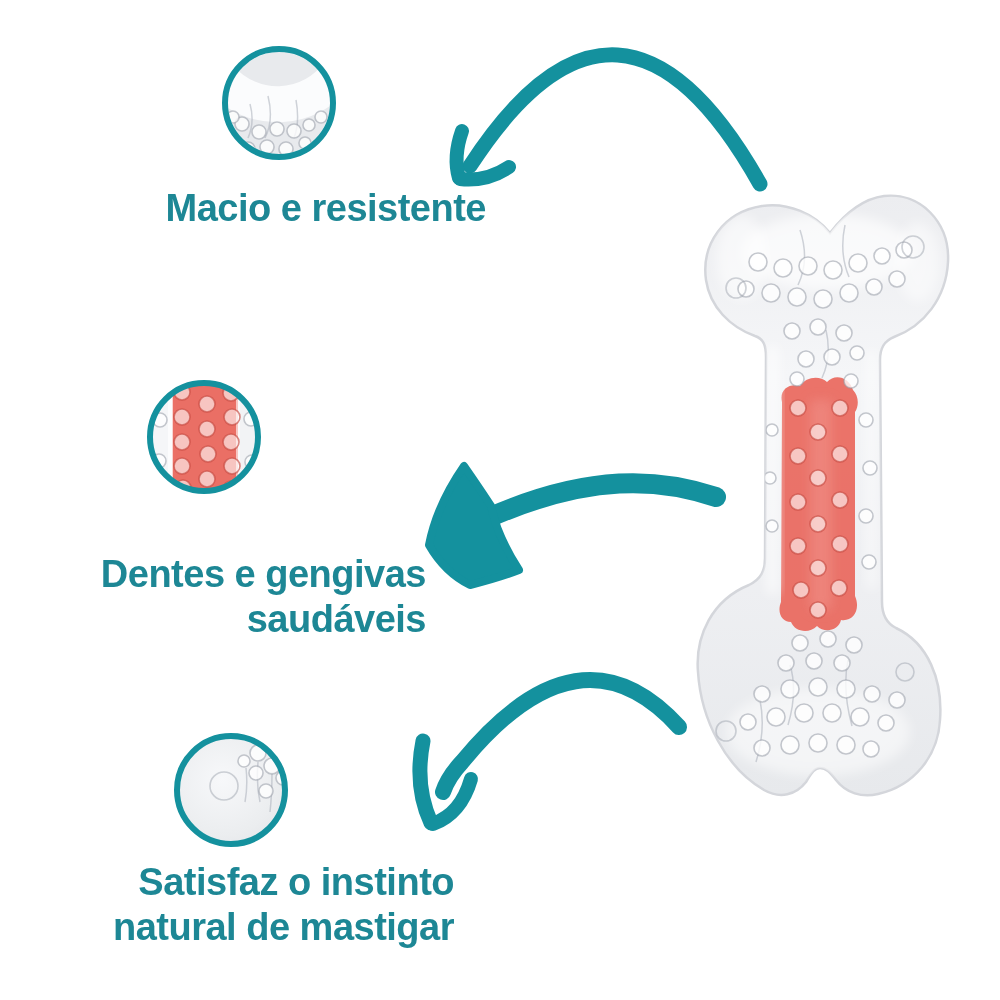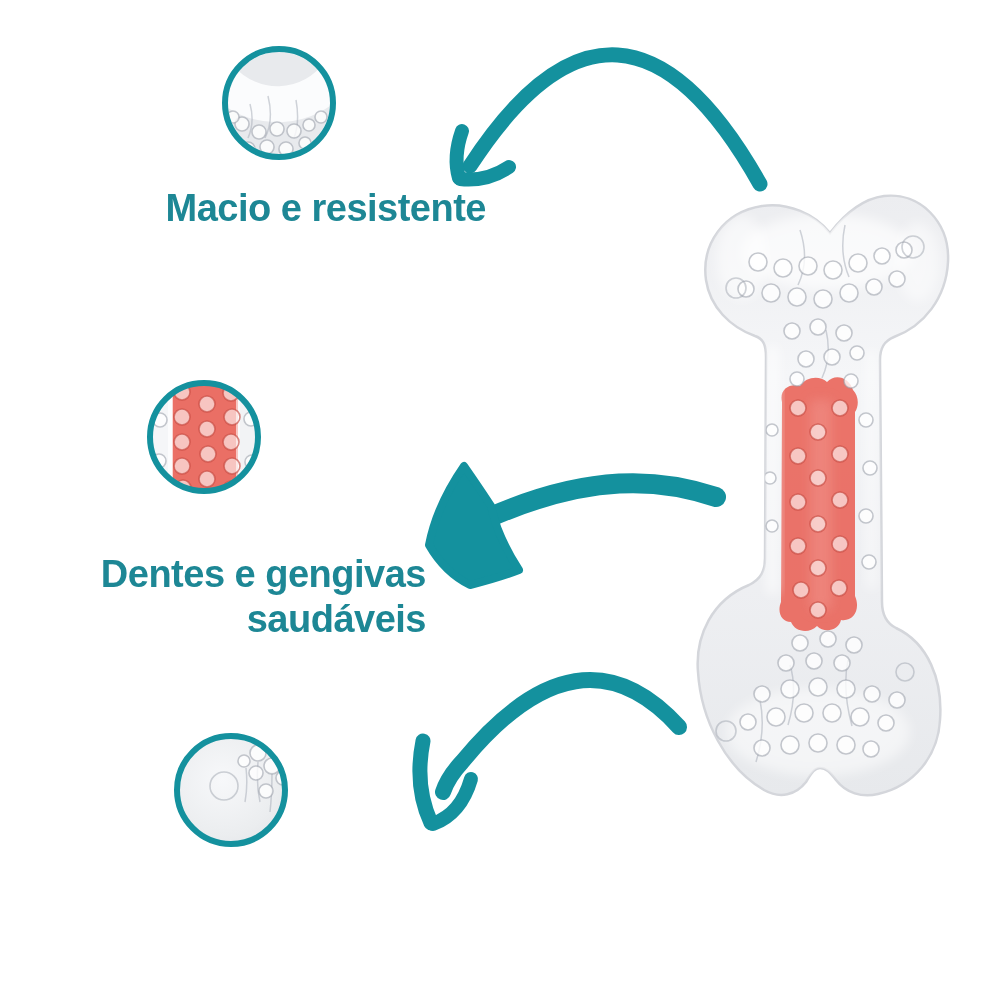--- a/index.html
+++ b/index.html
@@ -270,13 +270,15 @@
     <g>
       <path class="accent-stroke" stroke-width="16" stroke-linecap="round" d="M 679 727 Q 580 618 462 762 Q 448 777 443 792"></path>
       <path class="accent-stroke" stroke-width="15" stroke-linecap="round" d="M 423 741 C 417 771, 420 799, 431 823"></path>
       <path class="accent-stroke" stroke-width="14" stroke-linecap="round" d="M 471 779 C 464 803, 452 817, 433 824"></path>
     </g>
   </svg>
 
   <div class="label label-1">Macio e resistente</div>
   <div class="label label-2">Dentes e gengivas
 saudáveis</div>
+  <div class="label label-3">Satisfaz o instinto
+natural de mastigar</div>
 </div>
 
 </body></html>

